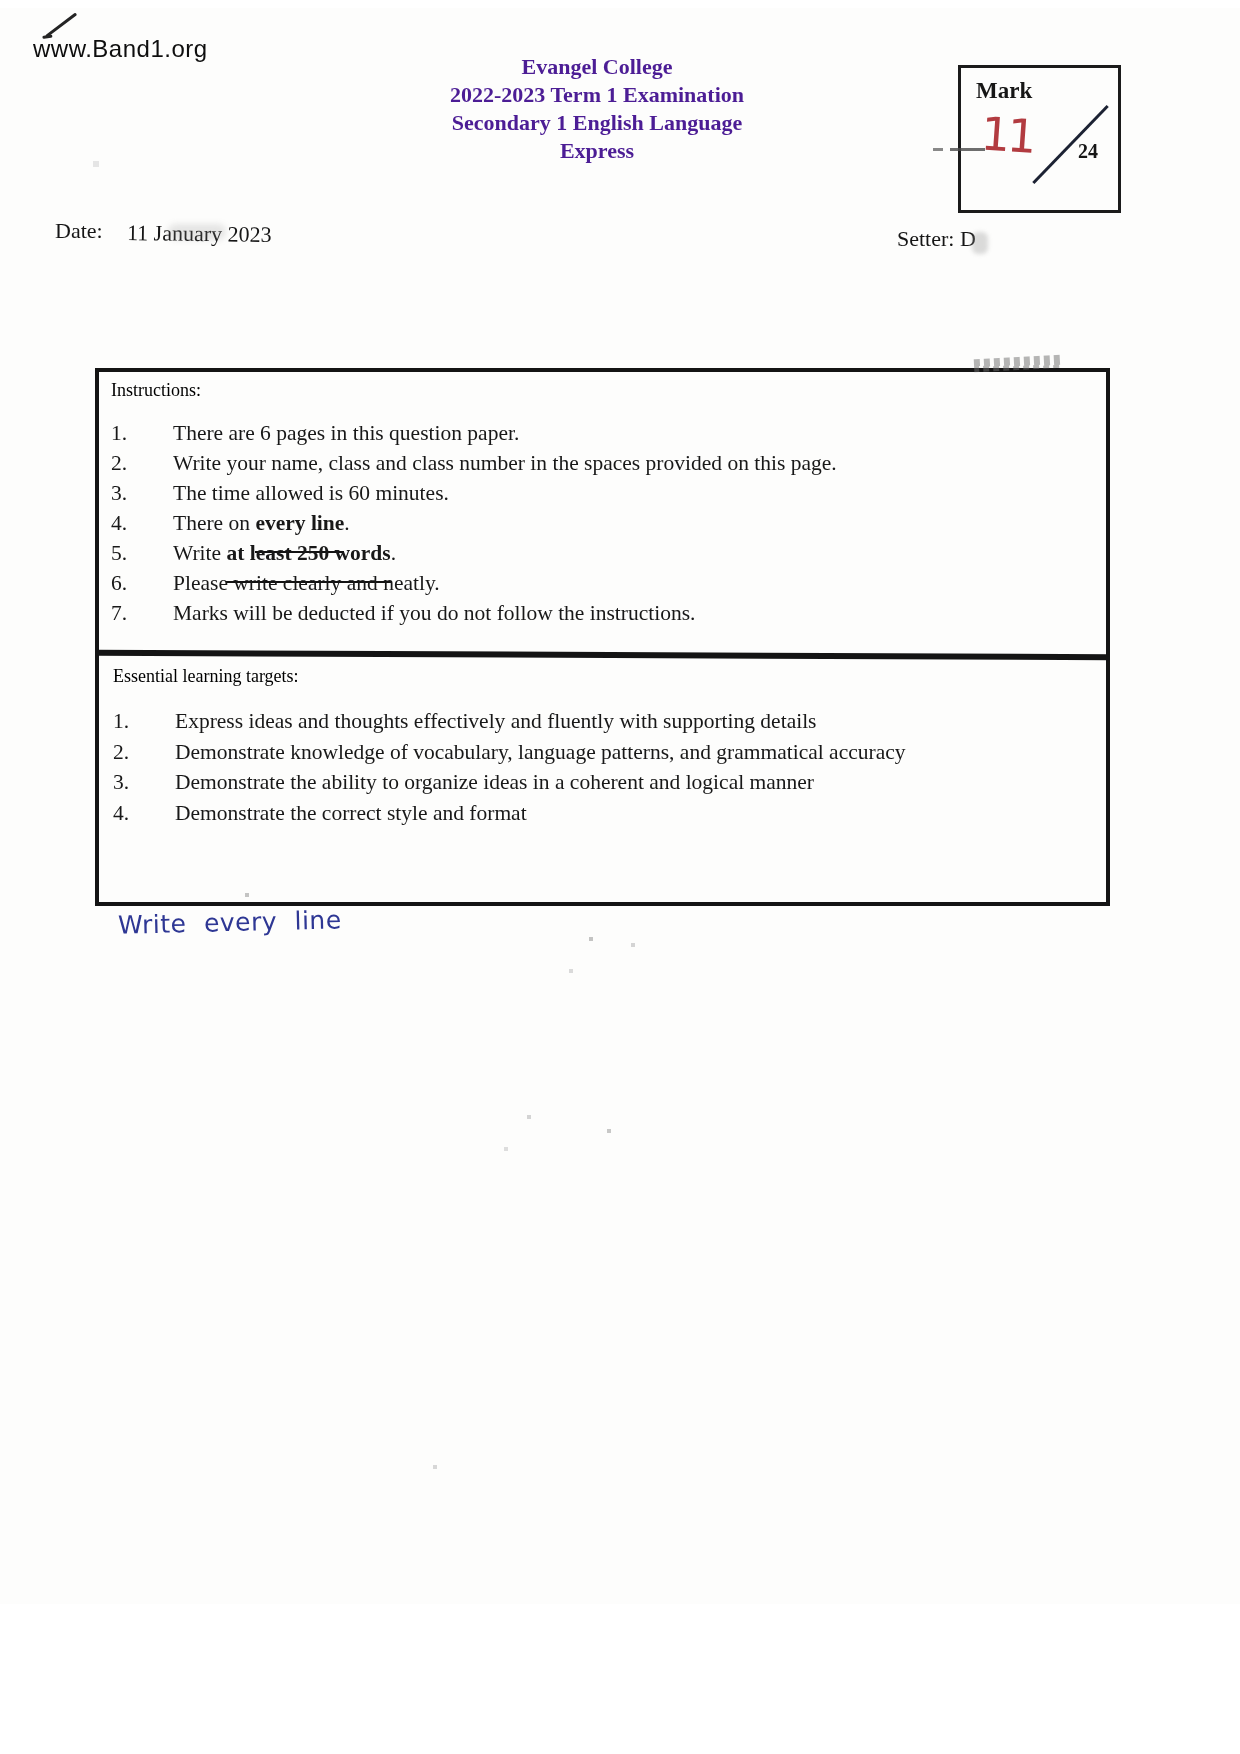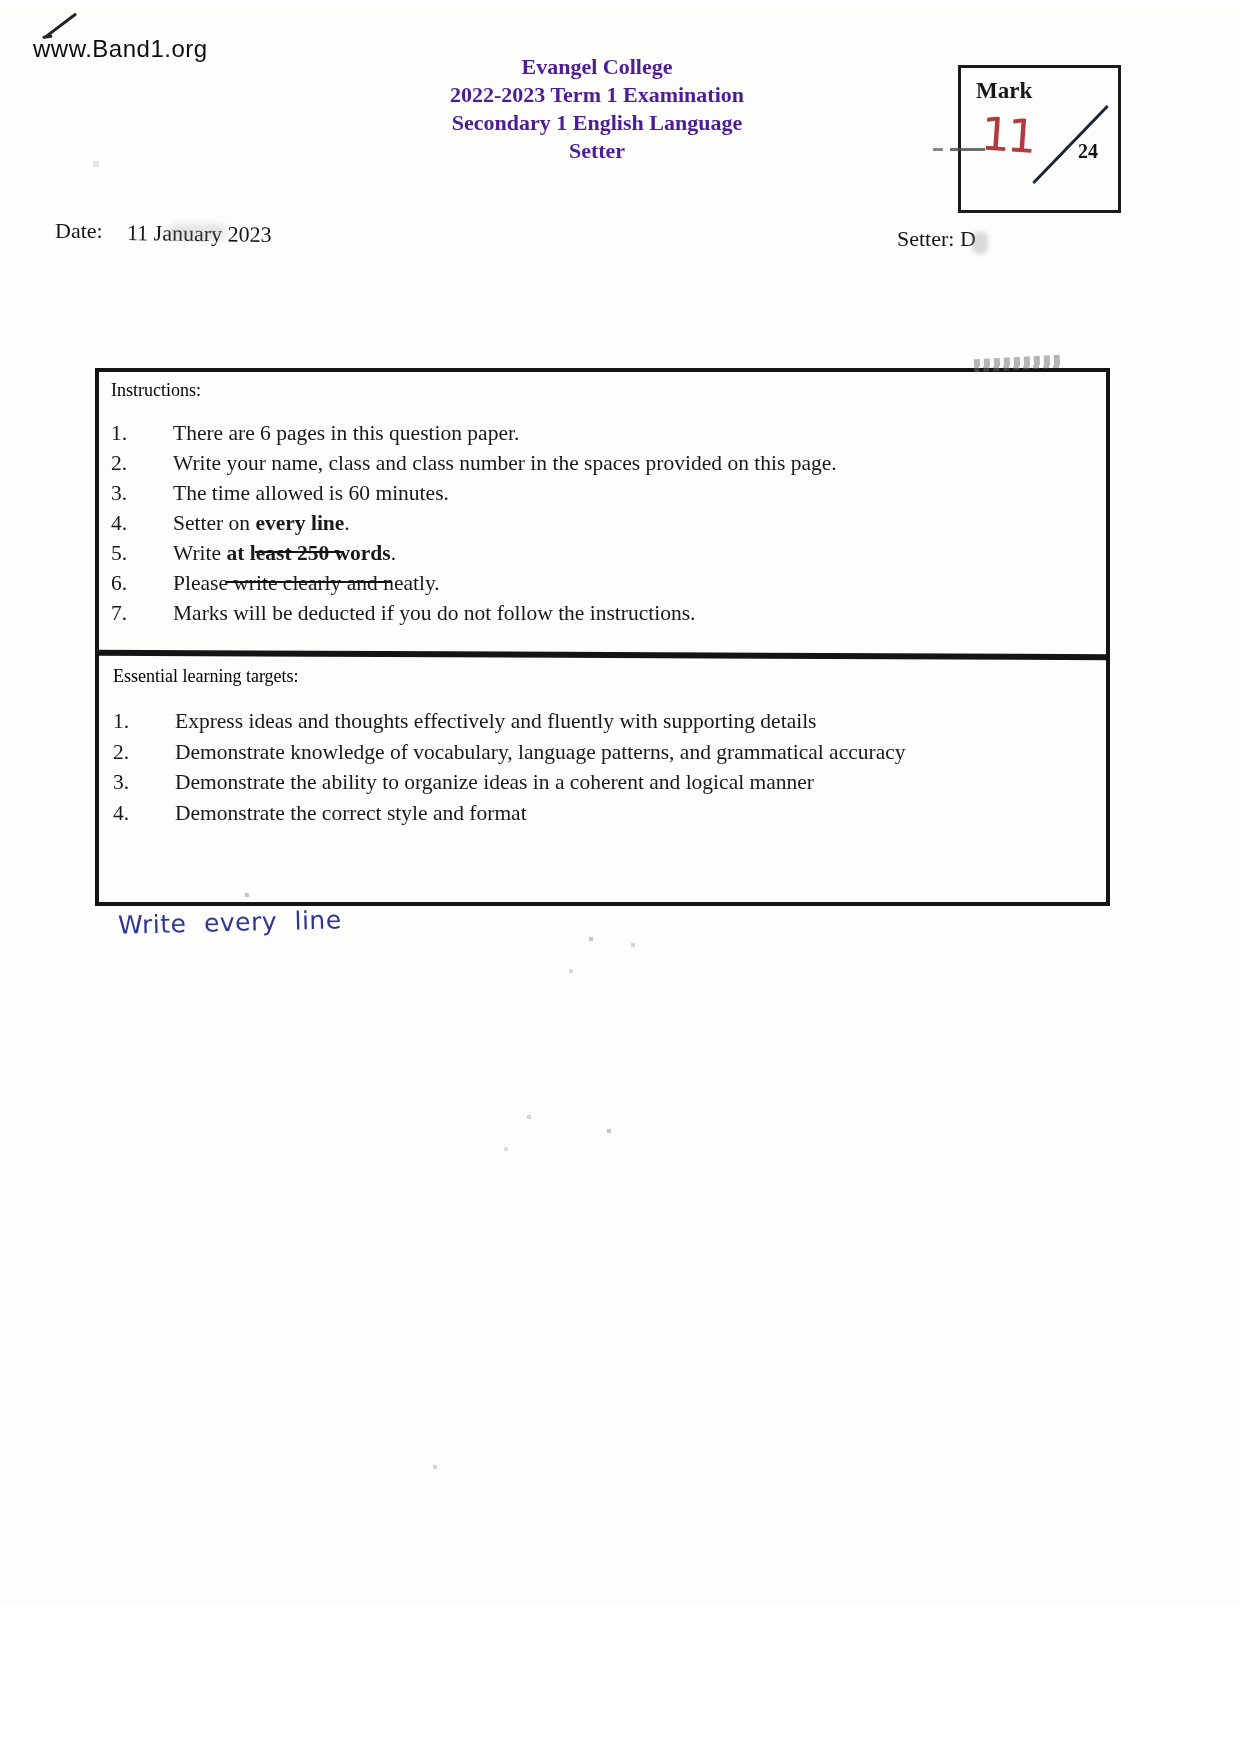--- a/index.html
+++ b/index.html
@@ -128,21 +128,21 @@
 <div class="page">
 
   <div class="pen-stroke"></div>
 
   <div class="watermark">www.Band1.org</div>
 
   <div class="title-block">
     <div>Evangel College</div>
     <div>2022-2023 Term 1 Examination</div>
     <div>Secondary 1 English Language</div>
-    <div>Setter</div>
+    <div>Express</div>
   </div>
 
   <div class="mark-box">
     <div class="mark-label">Mark</div>
     <div class="score-dash"></div>
     <div class="mark-score" style="color: rgb(178, 59, 64);">11</div>
     <div class="mark-slash"></div>
     <div class="mark-total">24</div>
   </div>
 
@@ -170,21 +170,21 @@
       <div class="list-row">
         <span>2.</span>
         <span><span>Write your name, class and class number in the spaces provided on this page.</span></span>
       </div>
       <div class="list-row">
         <span>3.</span>
         <span><span>The time allowed is 60 minutes.</span></span>
       </div>
       <div class="list-row">
         <span>4.</span>
-        <span><span>Setter on </span><span class="emph">every line</span><span>.</span></span>
+        <span><span>There on </span><span class="emph">every line</span><span>.</span></span>
       </div>
       <div class="list-row">
         <span>5.</span>
         <span><span>Write </span><span class="emph">at least 250 words</span><span>.</span></span>
       </div>
       <div class="list-row">
         <span>6.</span>
         <span><span>Please write clearly and neatly.</span></span>
       </div>
       <div class="list-row">

